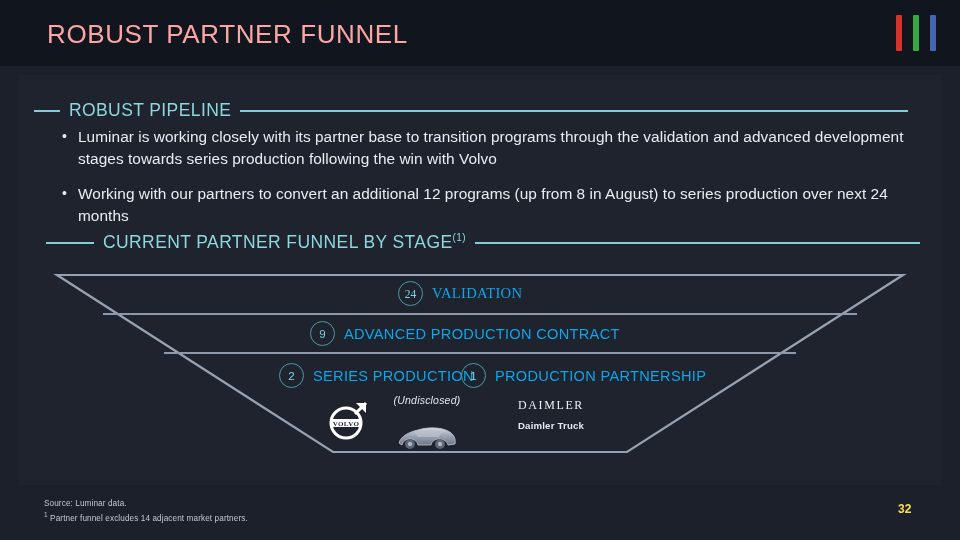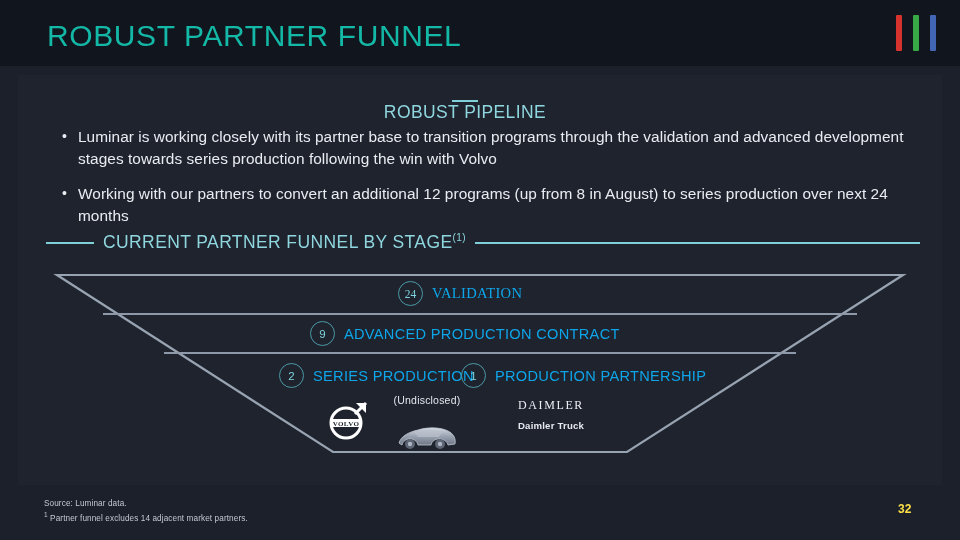--- a/index.html
+++ b/index.html
@@ -17,23 +17,23 @@
   }
 
   
   .header-band {
     position: absolute; left: 0; top: 0;
     width: 960px; height: 66px;
     background: #11151d;
   }
   .header-title {
     position: absolute; left: 47px; top: 19px;
-    font-size: 30px;
+    font-size: 26px;
     letter-spacing: 0.6px;
-    color: #14b8a6;
+    color: #fca5a5;
     font-weight: 400;
     white-space: nowrap;
   }
   .logo-marks {
     position: absolute; right: 16px; top: 15px;
     width: 48px; height: 36px;
   }
   .logo-bar {
     position: absolute; top: 0; width: 6px; height: 36px; border-radius: 1px;
   }
@@ -64,21 +64,21 @@
     white-space: nowrap;
     padding: 0 9px;
   }
   .sh-text sup {
     font-size: 10px; vertical-align: super;
   }
   .sh-rule {
     height: 2px; background: #7ecfd8; flex: 1 1 auto;
   }
 
-  #head-pipeline { left: 28px; top: 100px; width: 874px; flex-direction: column; }
+  #head-pipeline { left: 34px; top: 100px; width: 874px; }
   #head-pipeline .sh-dash { width: 26px; }
   #head-funnel { left: 46px; top: 232px; width: 874px; }
   #head-funnel .sh-dash { width: 48px; }
 
   
   .bullet-list { position: absolute; left: 56px; top: 126px; width: 860px; }
   .bullet {
     position: relative;
     padding-left: 22px;
     color: #e9ecf1;
@@ -129,21 +129,21 @@
   #volvo-logo {
     position: absolute; left: 325px; top: 398px;
     width: 46px; height: 46px;
   }
   #car-block {
     position: absolute; left: 386px; top: 394px;
     width: 82px; height: 52px;
     text-align: center;
   }
   #car-caption {
-    color: #e3e6ec; font-size: 10.5px; 
+    color: #e3e6ec; font-size: 10.5px; font-style: italic;
     letter-spacing: 0.2px; display: block; margin-bottom: 14px;
   }
   #daimler-block {
     position: absolute; left: 492px; top: 398px;
     width: 118px; text-align: center;
   }
   .daimler-word {
     font-family: "Liberation Serif", serif;
     color: #eceff4; font-size: 12px; letter-spacing: 1.6px;
     display: block;

